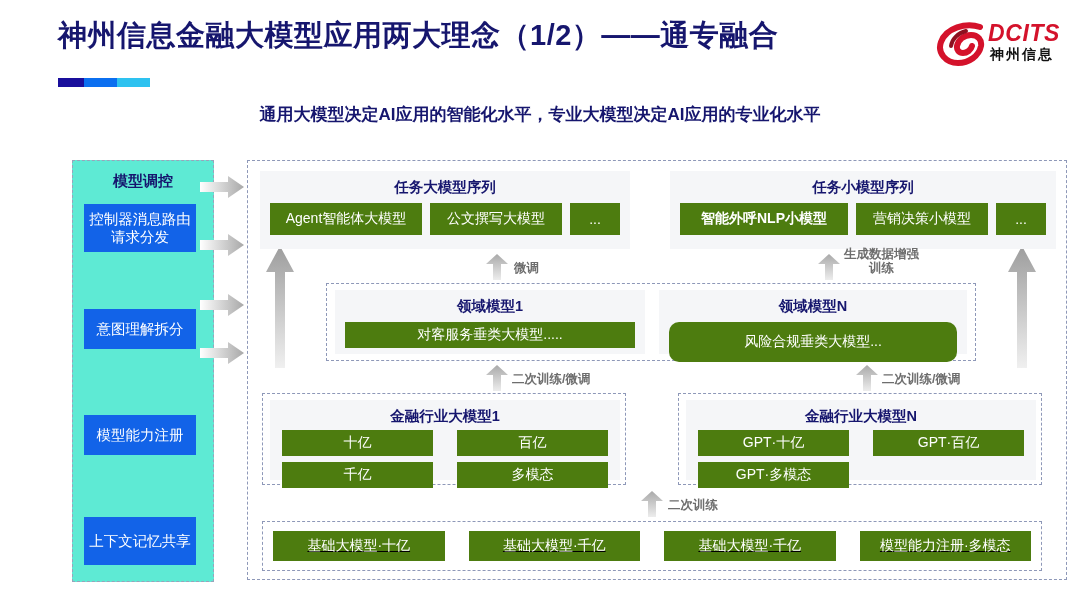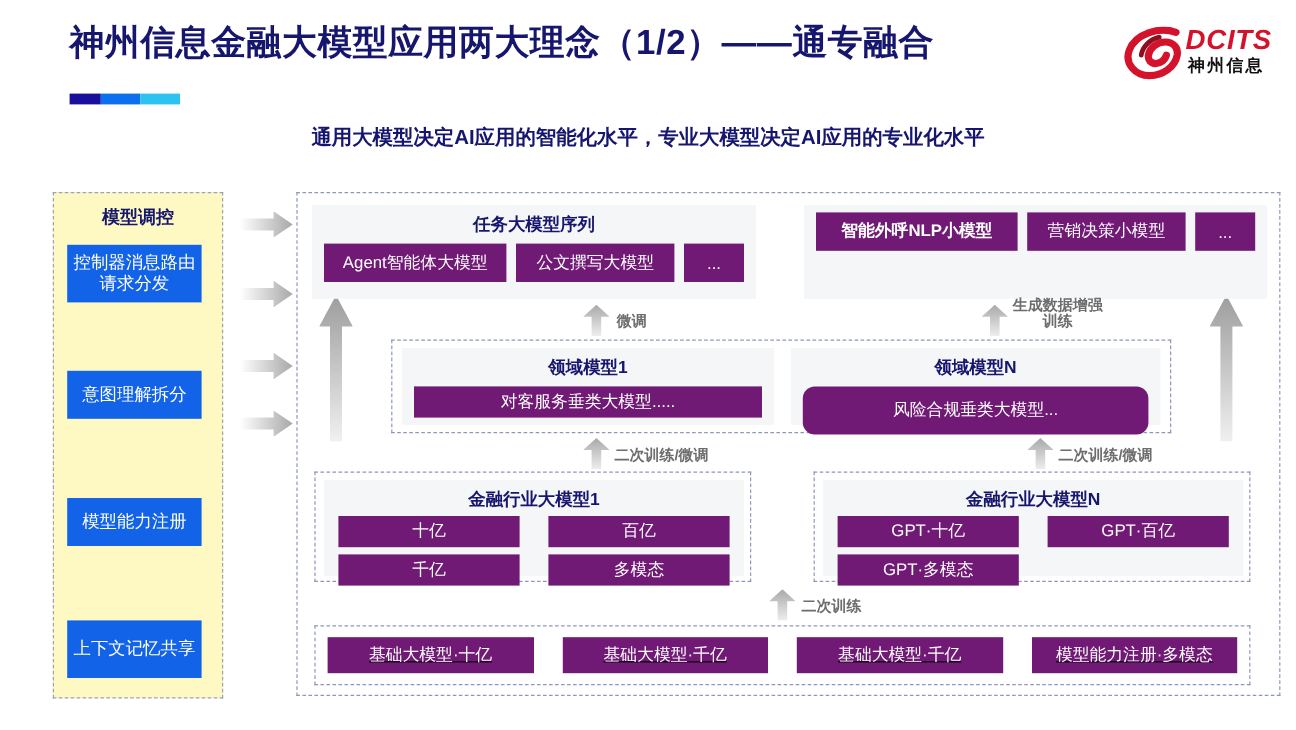--- a/index.html
+++ b/index.html
@@ -29,22 +29,22 @@
   .logo .brand{position:absolute;left:52px;top:2px;font-size:23px;font-weight:bold;color:#d4122b;letter-spacing:0.6px;font-style:italic;}
   .logo .cn{position:absolute;left:54px;top:28px;font-size:14px;font-weight:bold;color:#111;letter-spacing:2px;}
 
   .subtitle{
     position:absolute;left:0;right:0;top:103px;text-align:center;
     font-size:17px;font-weight:bold;color:#16166e;
   }
 
   
   .sidebar{
-    position:absolute;left:44px;top:160px;width:140px;height:420px;
-    border:1px dashed #9aa3bb;background:#fef9c3;
+    position:absolute;left:72px;top:160px;width:140px;height:420px;
+    border:1px dashed #9aa3bb;background:#5eead4;
   }
   .sidebar .sb-title{
     position:absolute;left:0;right:0;top:11px;text-align:center;
     font-size:15px;font-weight:bold;color:#16166e;
   }
   .sb-box{
     position:absolute;left:11px;width:112px;
     background:#1263e8;color:#fff;font-size:14.5px;font-weight:normal;
     display:flex;align-items:center;justify-content:center;text-align:center;
     line-height:1.25;box-sizing:border-box;padding:2px 4px;
@@ -66,21 +66,21 @@
 
   .panel{
     position:absolute;background:#f5f6f8;box-sizing:border-box;
   }
   .panel .p-title{
     text-align:center;font-size:14.5px;font-weight:bold;color:#16166e;
     margin-top:7px;
   }
   .chips{display:flex;gap:8px;padding:6px 10px 9px 10px;box-sizing:border-box;}
   .chip{
-    background:#701a75;color:#fff;font-size:14px;
+    background:#4d7c0f;color:#fff;font-size:14px;
     display:flex;align-items:center;justify-content:center;text-align:right;
     height:32px;box-sizing:border-box;padding:0 4px;white-space:nowrap;
   }
 
   .dashbox{position:absolute;border:1px dashed #8e98b8;box-sizing:border-box;background:#fff;}
 
   
   .grid4{display:grid;grid-template-columns:1fr 1fr;gap:6px 24px;padding:4px 12px 10px 12px;box-sizing:border-box;}
   .grid4 .chip{height:26px;font-size:14px;}
 
@@ -173,20 +173,21 @@
     <div class="panel" style="left:12px;top:10px;width:370px;height:78px;">
       <div class="p-title">任务大模型序列</div>
       <div class="chips">
         <div class="chip" style="flex:0 0 152px;">Agent智能体大模型</div>
         <div class="chip" style="flex:0 0 132px;">公文撰写大模型</div>
         <div class="chip" style="flex:1 1 auto;">...</div>
       </div>
     </div>
 
     <div class="panel" style="left:422px;top:10px;width:386px;height:78px;">
+      <div class="p-title">任务小模型序列</div>
       <div class="chips">
         <div class="chip" style="flex:0 0 168px;font-weight:bold;">智能外呼NLP小模型</div>
         <div class="chip" style="flex:0 0 132px;">营销决策小模型</div>
         <div class="chip" style="flex:1 1 auto;">...</div>
       </div>
     </div>
 
     <div class="uparrow" style="left:238px;top:93px;">
       <svg width="22" height="26" viewBox="0 0 22 26">
         <defs>

